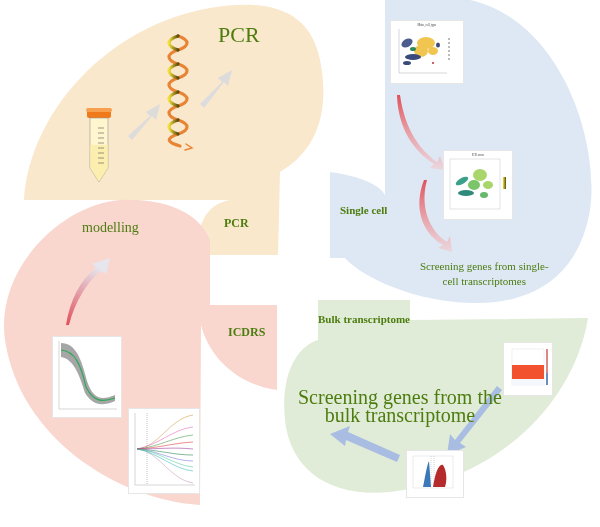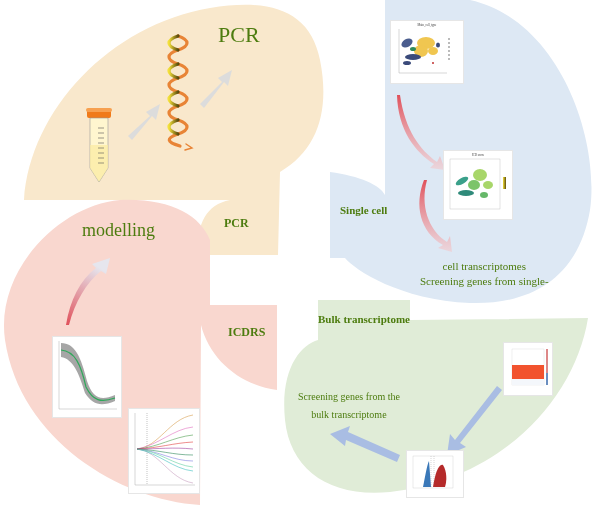--- a/index.html
+++ b/index.html
@@ -71,22 +71,22 @@
     <path d="M178,36 C166,40 166,46 178,50 M178,64 C166,68 166,74 178,78 M178,92 C166,96 166,102 178,106 M178,120 C166,124 166,130 178,134" stroke="url(#helixGrad)"></path>
     <path d="M186,144 L192,148 L185,150" stroke="#e88436" stroke-width="1.4"></path>
   </g>
 </svg>
 
 <div class="label" style="left:218px; top:22px; font-size:22px;">PCR</div>
 <div class="label bold" style="left:224px; top:216px; font-size:12px;">PCR</div>
 
 <div class="label bold" style="left:340px; top:204px; font-size:11px; font-family:'Liberation Serif', serif;">Single cell</div>
 <div class="label center" style="left:420px; top:259px; font-size:11px; line-height:15px;">
+  <div>Screening genes from single-</div>
   <div>cell transcriptomes</div>
-  <div>Screening genes from single-</div>
 </div>
 
 <div class="plot" style="left:390px; top:20px; width:72px; height:62px;">
   <svg width="72" height="62" viewBox="0 0 72 62">
     <text x="36" y="5" font-size="3" text-anchor="middle" fill="#333">Main_cell_type</text>
     <line x1="8" y1="8" x2="8" y2="52" stroke="#999" stroke-width="0.4"></line>
     <line x1="8" y1="52" x2="56" y2="52" stroke="#999" stroke-width="0.4"></line>
     <ellipse cx="35" cy="22" rx="9" ry="6" fill="#f0c650"></ellipse>
     <ellipse cx="30" cy="30" rx="7" ry="6" fill="#f0c650"></ellipse>
     <ellipse cx="42" cy="30" rx="5" ry="4" fill="#f0c650"></ellipse>
@@ -114,21 +114,21 @@
     <ellipse cx="36" cy="24" rx="7" ry="6" fill="#a8d66a"></ellipse>
     <ellipse cx="30" cy="34" rx="6" ry="5" fill="#7cc46a"></ellipse>
     <ellipse cx="44" cy="34" rx="5" ry="4" fill="#a8d66a"></ellipse>
     <ellipse cx="18" cy="30" rx="7" ry="3" fill="#3aa08a" transform="rotate(-30 18 30)"></ellipse>
     <ellipse cx="22" cy="42" rx="8" ry="3" fill="#2f8a7a"></ellipse>
     <ellipse cx="40" cy="44" rx="4" ry="3" fill="#66b86a"></ellipse>
     <rect x="59" y="26" width="3" height="12" fill="url(#helixGrad)"></rect>
   </svg>
 </div>
 
-<div class="label" style="left:82px; top:220px; font-size:18px;text-align:right;">modelling</div>
+<div class="label" style="left:82px; top:220px; font-size:14px;text-align:right;">modelling</div>
 <div class="label bold" style="left:228px; top:325px; font-size:12px;text-align:center;">ICDRS</div>
 
 <div class="plot" style="left:52px; top:336px; width:68px; height:80px;">
   <svg width="68" height="80" viewBox="0 0 68 80">
     <line x1="6" y1="4" x2="6" y2="72" stroke="#999" stroke-width="0.4"></line>
     <line x1="6" y1="72" x2="64" y2="72" stroke="#999" stroke-width="0.4"></line>
     <path d="M8,6 C22,6 28,20 34,44 C40,62 48,64 62,58 L62,64 C48,70 40,68 32,56 C26,36 20,22 8,20 Z" fill="#888" opacity="0.75"></path>
     <path d="M8,13 C22,14 28,28 33,50 C40,64 48,66 62,61" fill="none" stroke="#2fa85a" stroke-width="1.2"></path>
   </svg>
 </div>
@@ -147,21 +147,21 @@
       <path d="M8,40 C30,42 44,52 64,52" stroke="#8080e0"></path>
       <path d="M8,40 C30,39 44,34 64,33" stroke="#e04040"></path>
       <path d="M8,40 C30,41 44,46 64,46" stroke="#2f8a5a"></path>
       <path d="M8,40 C30,40 44,38 64,40" stroke="#a040a0"></path>
       <path d="M8,40 C30,42 44,56 64,58" stroke="#60d0a0"></path>
     </g>
   </svg>
 </div>
 
 <div class="label bold" style="left:318px; top:313px; font-size:11px;">Bulk transcriptome</div>
-<div class="label center" style="left:298px; top:388px; font-size:10px; line-height:18px;">
+<div class="label center" style="left:298px; top:388px; font-size:20px; line-height:18px;">
   <div>Screening genes from the</div>
   <div>bulk transcriptome</div>
 </div>
 
 <div class="plot" style="left:503px; top:342px; width:48px; height:52px;">
   <svg width="48" height="52" viewBox="0 0 48 52">
     <rect x="8" y="6" width="32" height="36" fill="#fff" stroke="#ccc" stroke-width="0.3"></rect>
     <rect x="8" y="22" width="32" height="14" fill="#f2532e"></rect>
     <rect x="8" y="36" width="32" height="6" fill="#f4f7fb"></rect>
     <rect x="42" y="6" width="2" height="36" fill="#d88"></rect>

